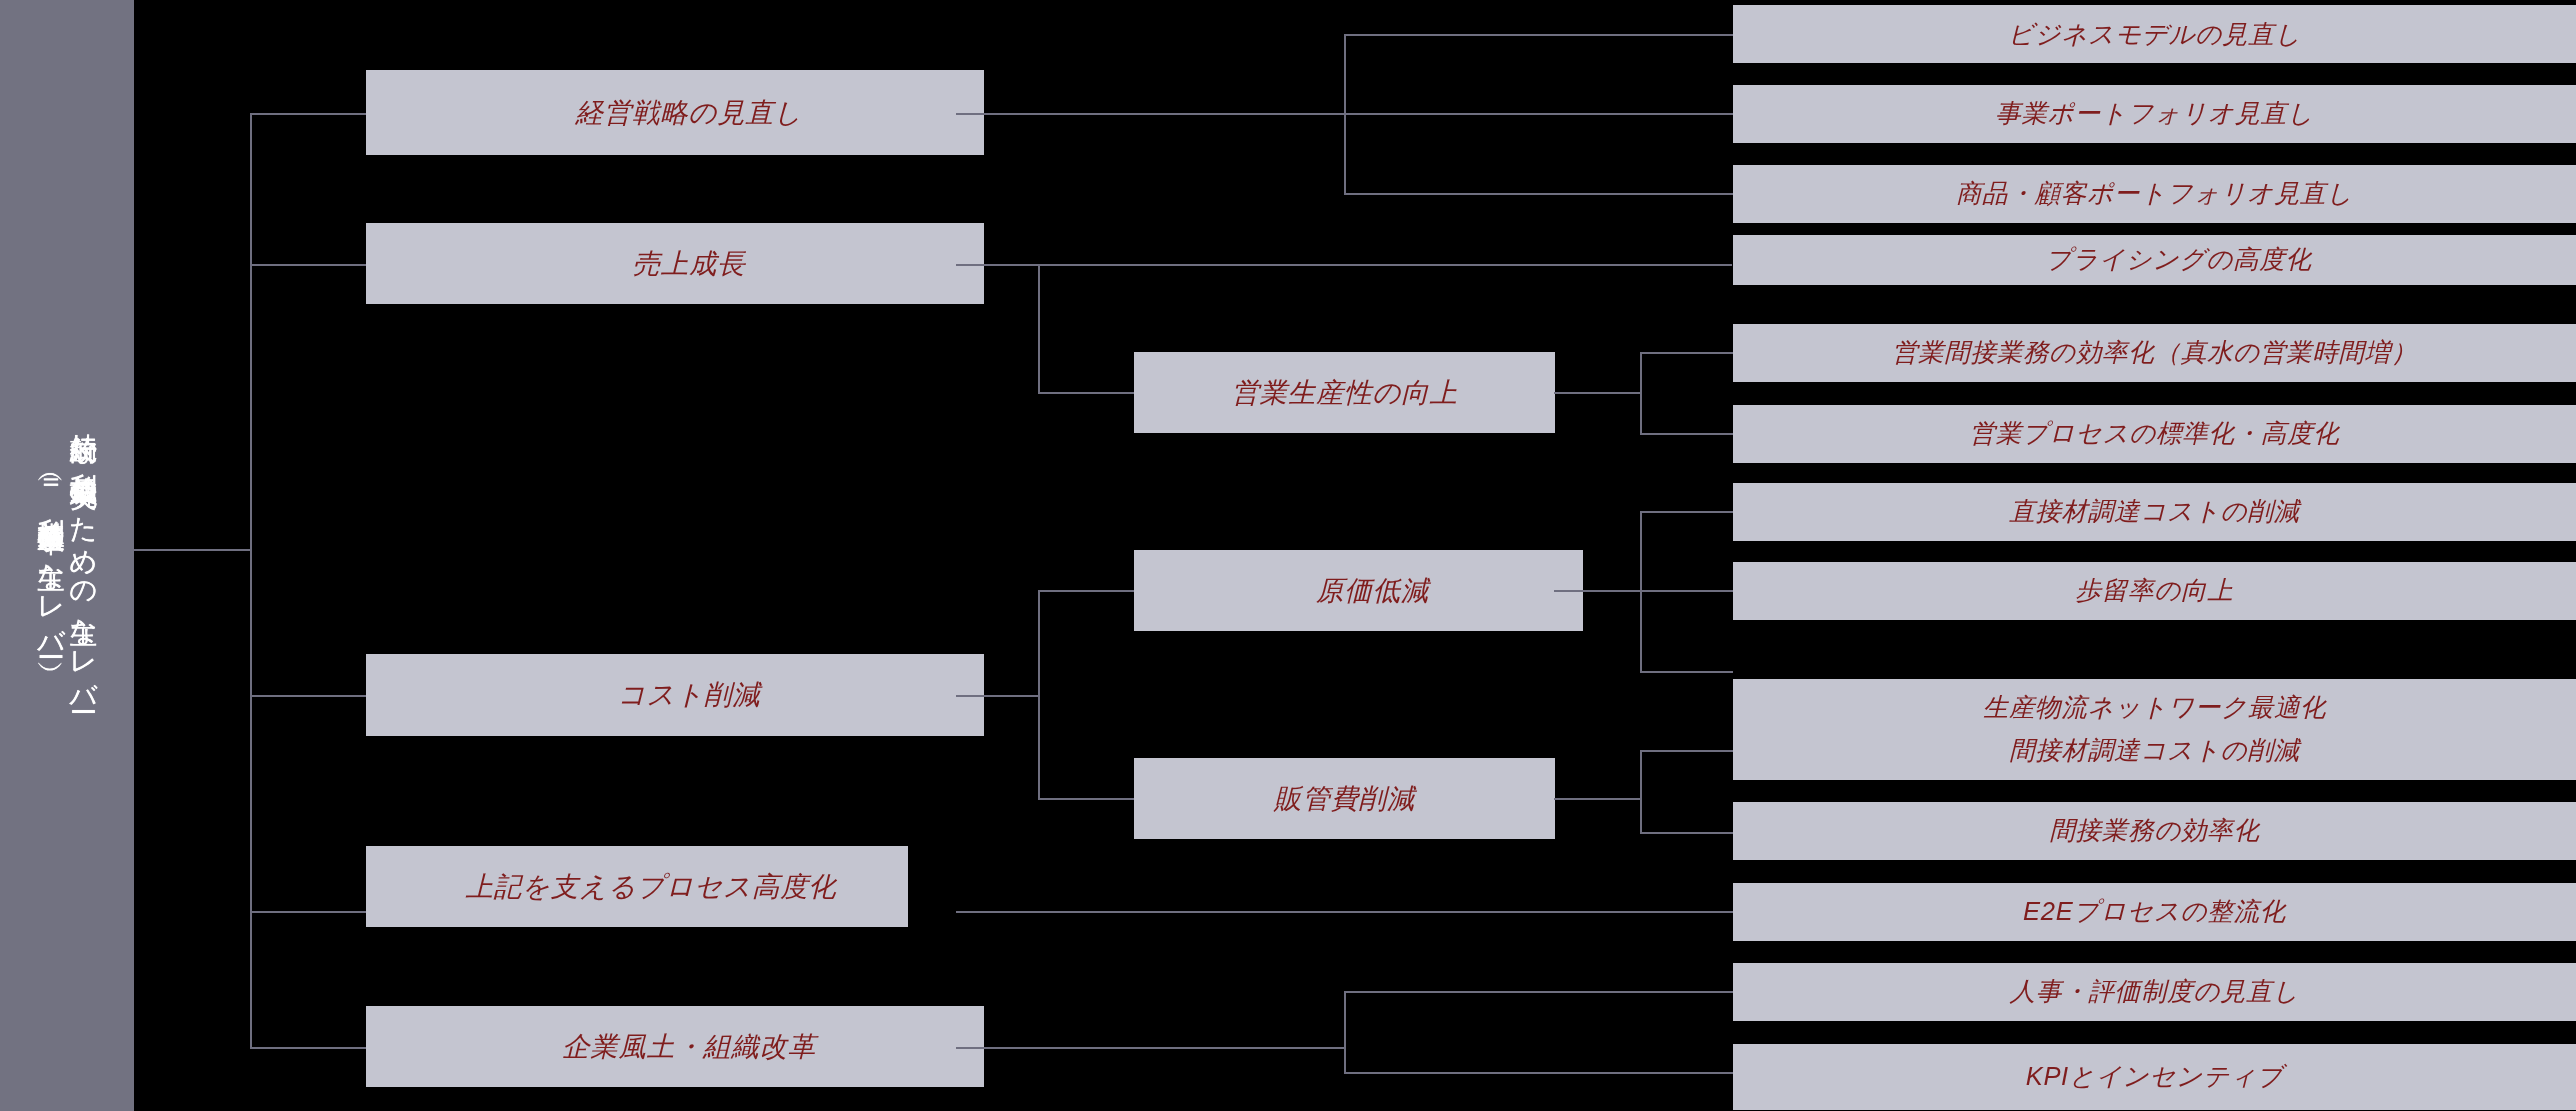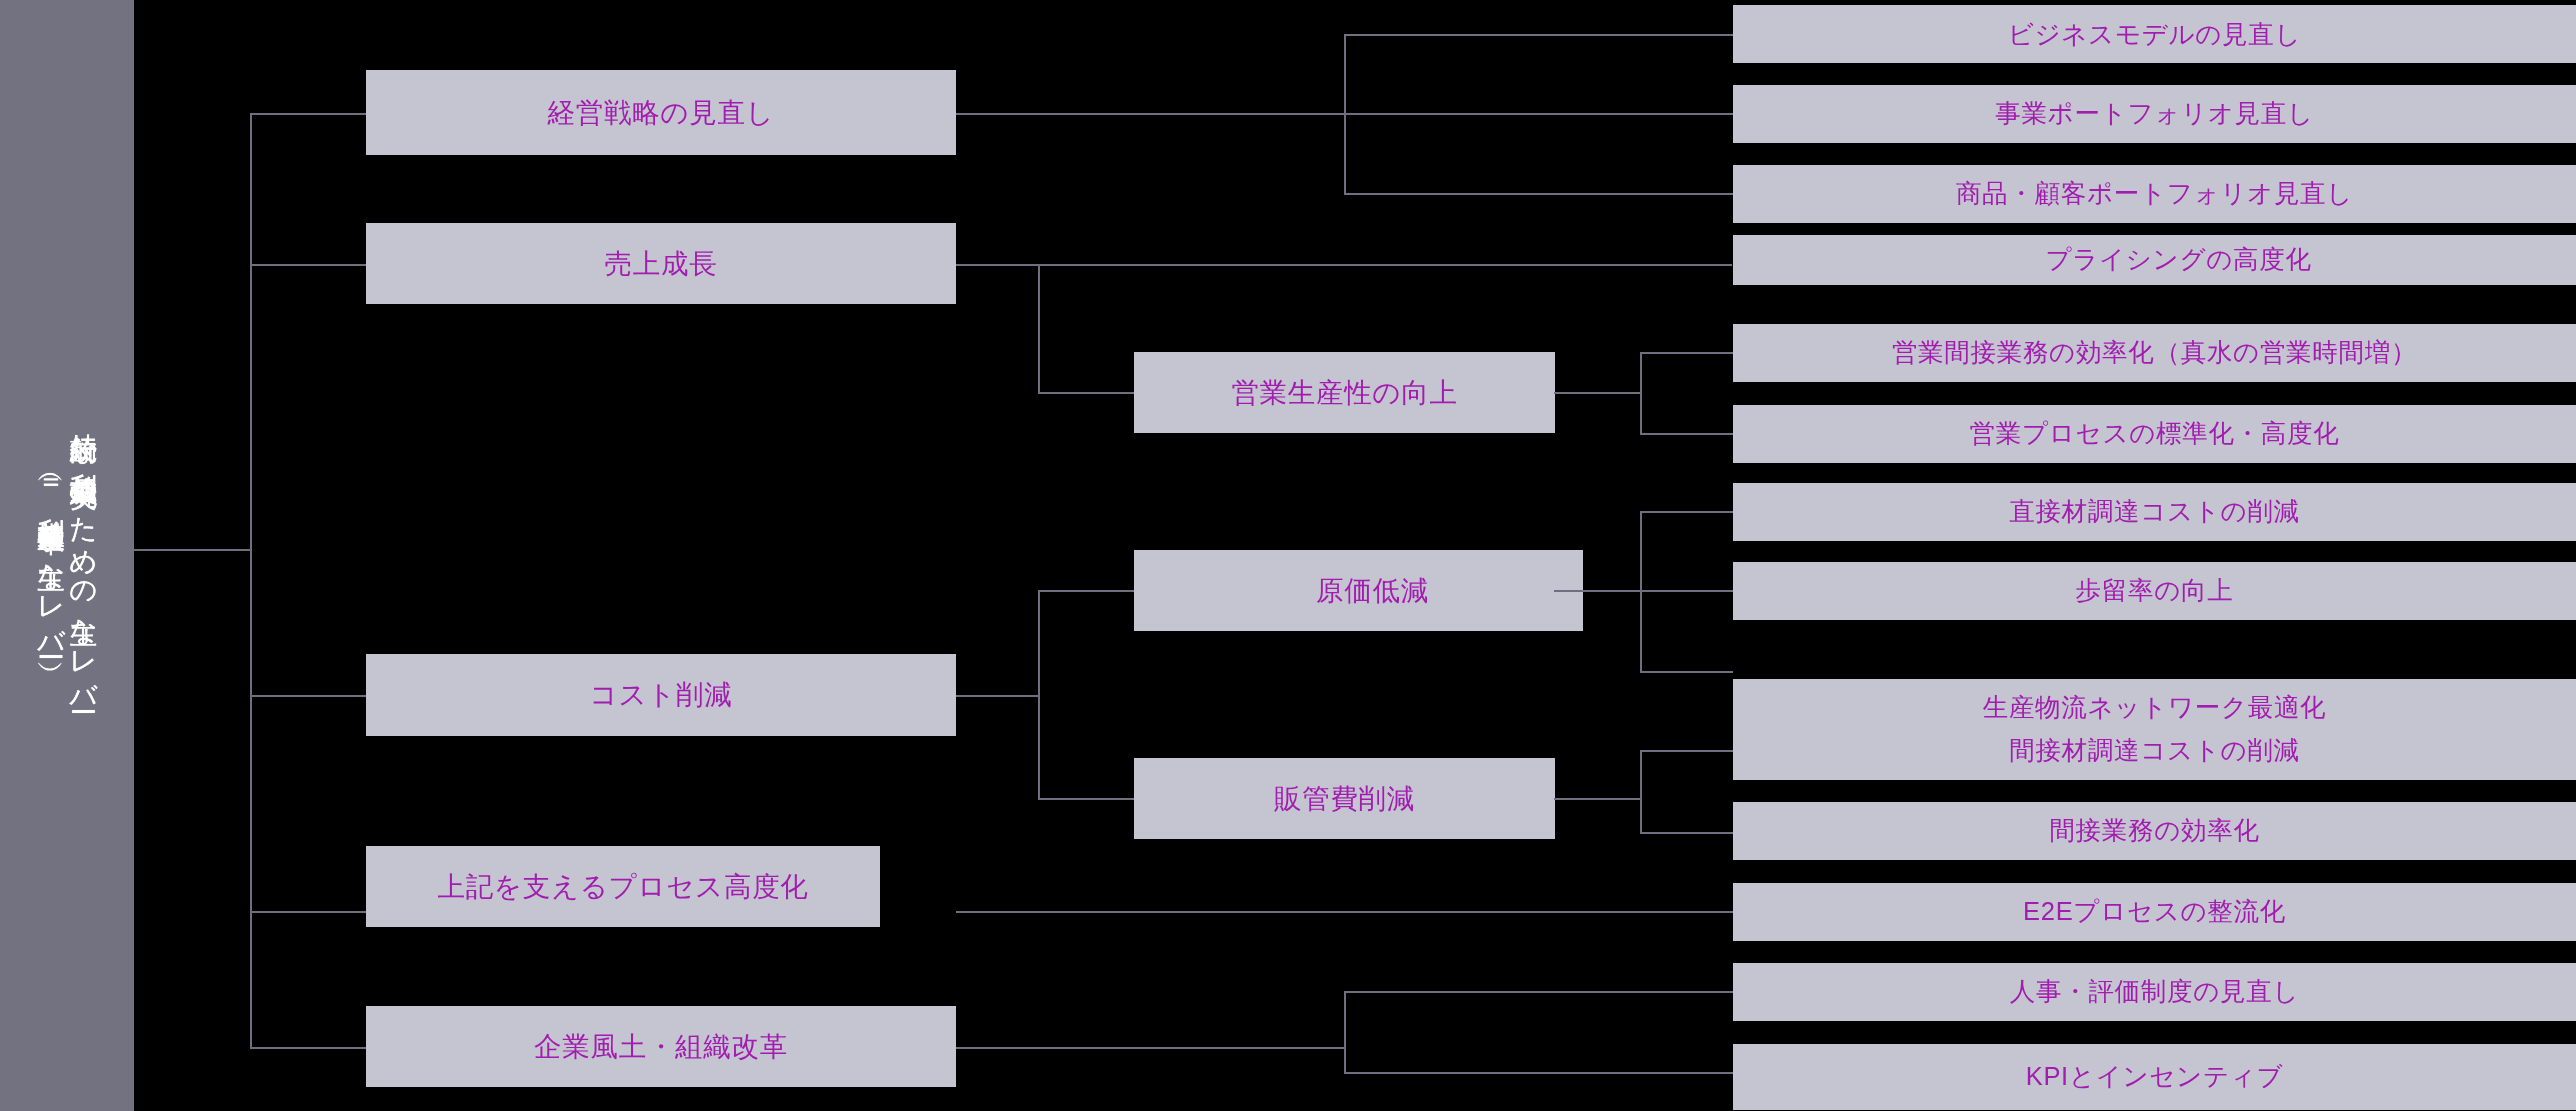--- a/index.html
+++ b/index.html
@@ -17,26 +17,27 @@
   .root-col{
     writing-mode:vertical-rl;text-orientation:upright;
     color:#ffffff;font-size:27.5px;letter-spacing:2px;
     line-height:1.18;font-weight:400;white-space:nowrap;
     text-shadow:0 0 0.7px #ffffff;
   }
   .root-col.sub{font-size:27.5px;}
 
   
   .node{
-    position:absolute;background:#c4c5d0;color:#a21caf;
+    position:absolute;background:#c4c5d0;color:#7f1d1d;
     display:flex;align-items:center;justify-content:center;
     text-align:center;line-height:1.15;white-space:nowrap;
     letter-spacing:0.7px;
+    font-style:italic;
   }
-  .lvl2{font-size:27.5px;}
+  .lvl2{font-size:27.5px;padding-left:28px;}
   .lvl3{font-size:27.5px;}
   .lvl4{font-size:25.5px;}
 
   
   .hline{position:absolute;height:2px;background:#6f6f80;}
   .vline{position:absolute;width:2px;background:#6f6f80;}
 </style>
 </head>
 <body>
 

